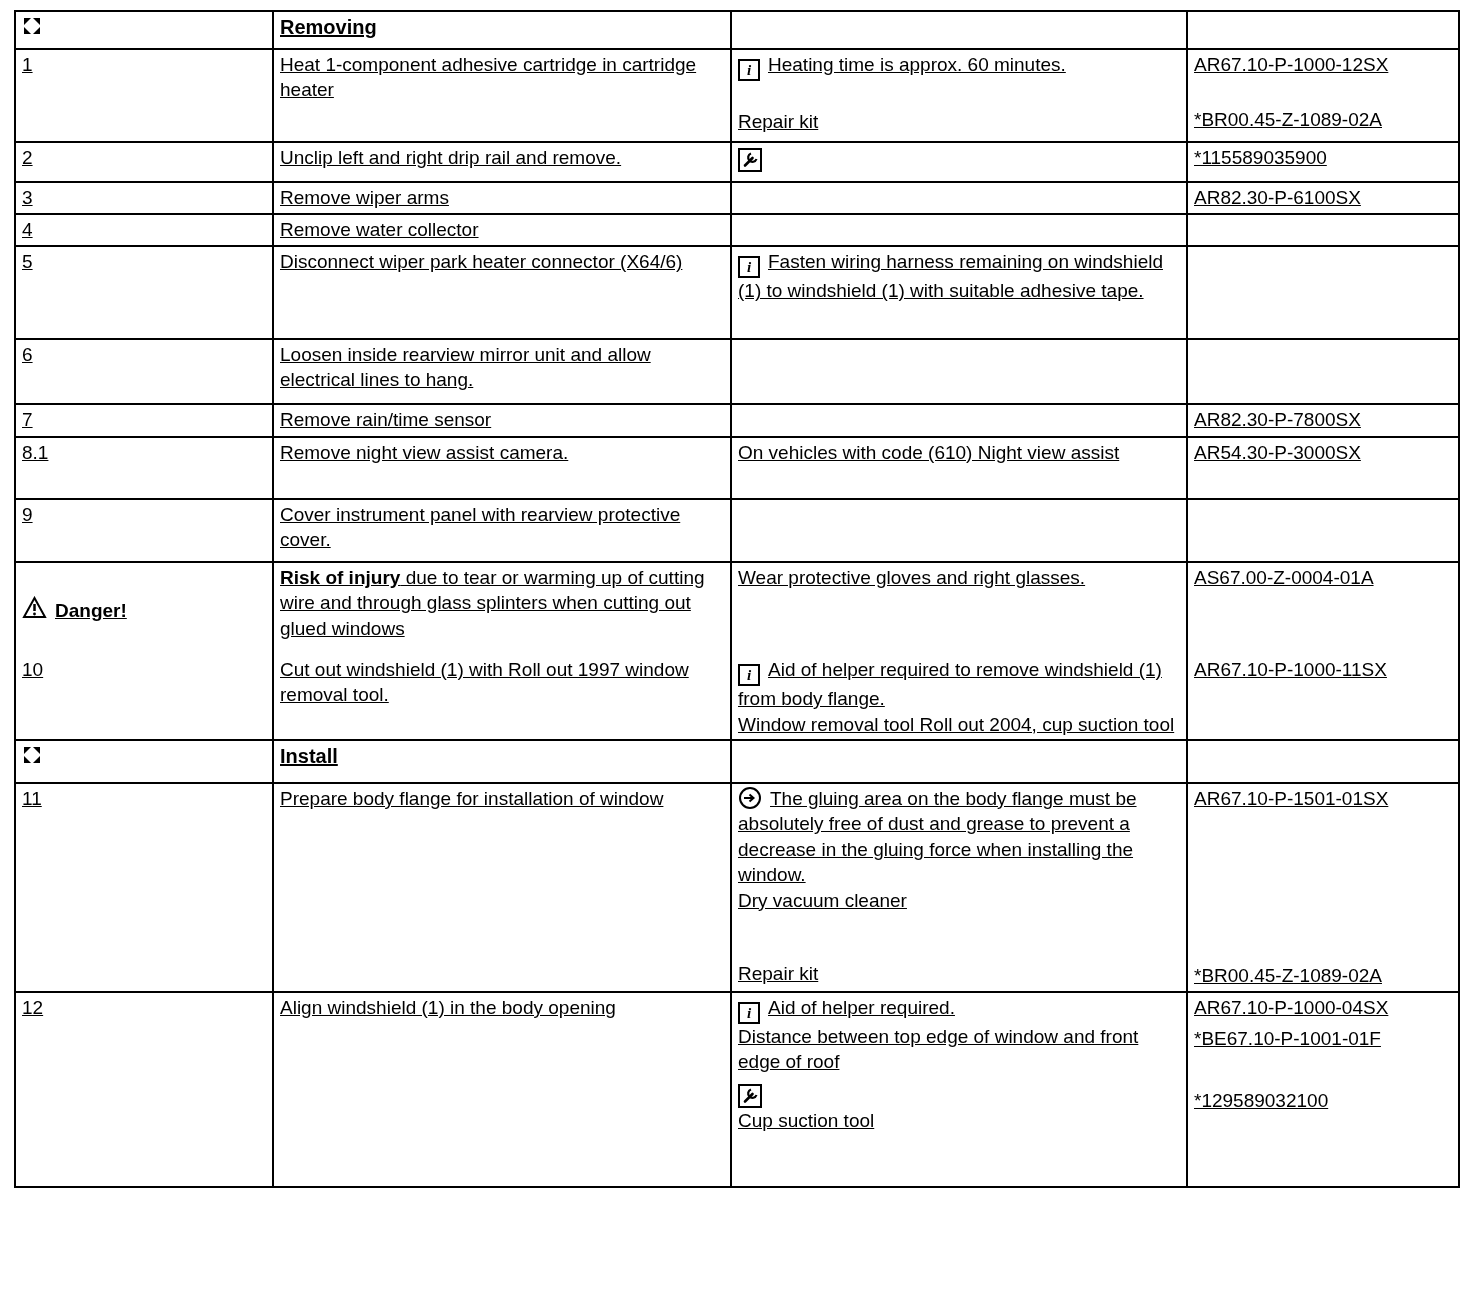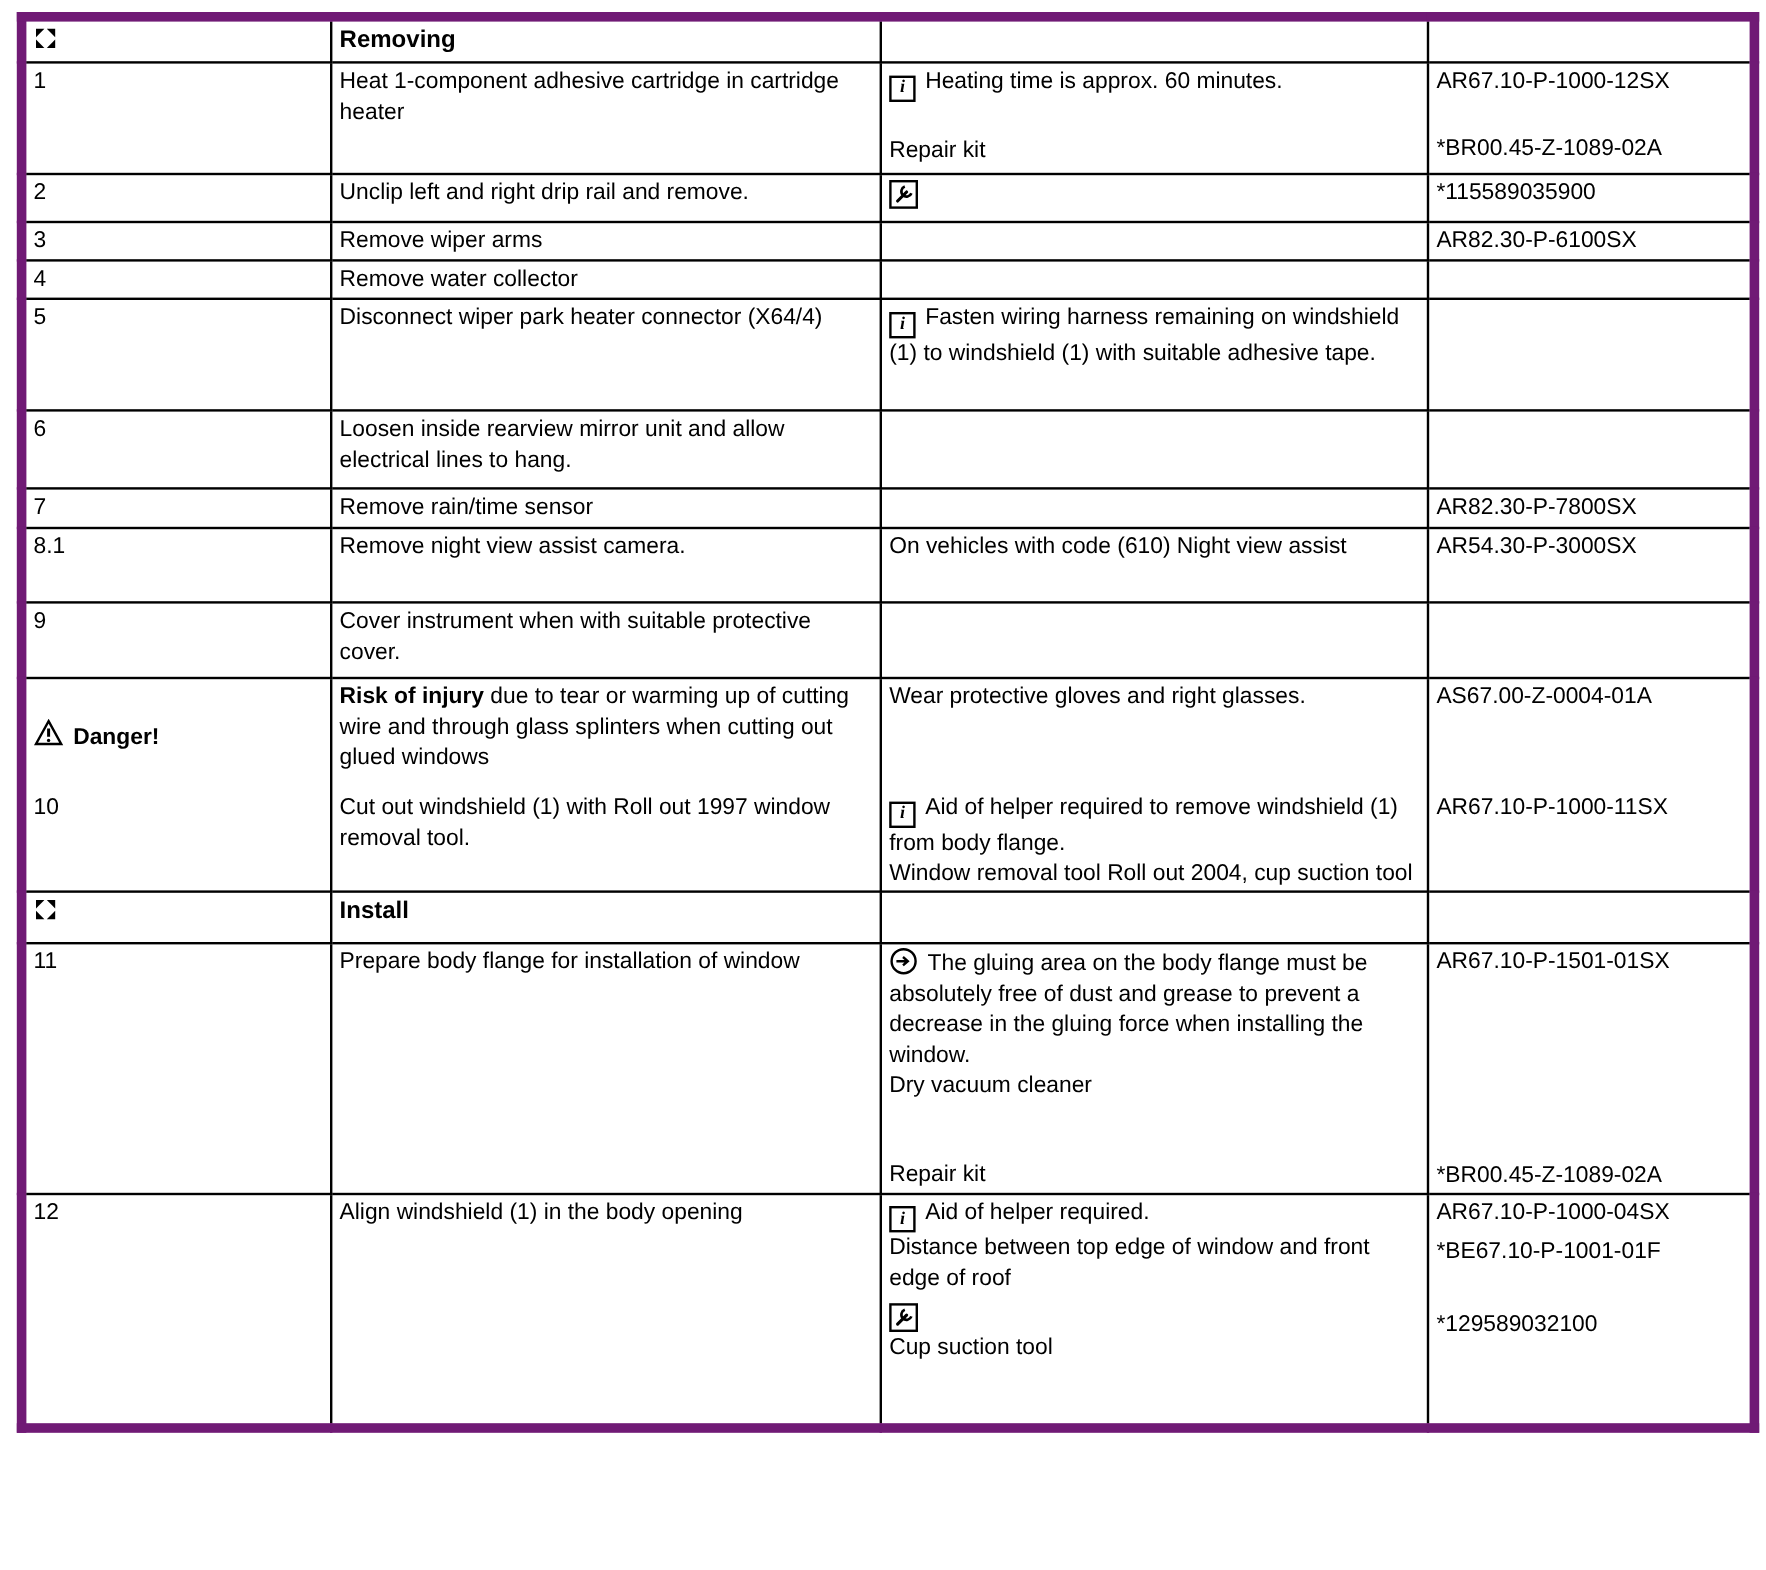--- a/index.html
+++ b/index.html
@@ -8,21 +8,22 @@
     width: 1472px; height: 1308px;
     background: #ffffff;
     font-family: "Liberation Sans", sans-serif;
     color: #000;
   }
   table.wis {
     border-collapse: collapse;
     table-layout: fixed;
     width: 1444px;
     margin: 10px 4px 0 14px;
-    border: 8px solid #701a75;
+    border: 2px solid #701a75;
+    text-decoration: underline;
   }
   td {
     border: 2px solid #000;
     vertical-align: top;
     padding: 2px 6px 2px 6px;
     font-size: 19px;
     line-height: 1.34;
     overflow: hidden;
   }
   .bold { font-weight: bold; }
@@ -137,21 +138,21 @@
 
   <tr>
     <td style="height:32px">4</td>
     <td>Remove water collector</td>
     <td></td>
     <td></td>
   </tr>
 
   <tr>
     <td style="height:93px">5</td>
-    <td>Disconnect wiper park heater connector (X64/4)</td>
+    <td>Disconnect wiper park heater connector (X64/6)</td>
     <td>
       <span class="ibox">i</span><span>Fasten wiring harness remaining on windshield (1) to windshield (1) with suitable adhesive tape.</span>
     </td>
     <td></td>
   </tr>
 
   <tr>
     <td style="height:65px">6</td>
     <td>Loosen inside rearview mirror unit and allow electrical lines to hang.</td>
     <td></td>
@@ -167,21 +168,21 @@
 
   <tr>
     <td style="height:62px">8.1</td>
     <td>Remove night view assist camera.</td>
     <td>On vehicles with code (610) Night view assist</td>
     <td>AR54.30-P-3000SX</td>
   </tr>
 
   <tr>
     <td style="height:63px">9</td>
-    <td>Cover instrument when with suitable protective cover.</td>
+    <td>Cover instrument panel with rearview protective cover.</td>
     <td></td>
     <td></td>
   </tr>
 
   <tr>
     <td style="height:174px">
       <div class="dangerhead blockA92">
         <span>
           <svg width="25" height="23" viewBox="0 0 25 23">
                 <path d="M12.5 2 L23 21 L2 21 Z" fill="none" stroke="#000" stroke-width="2"></path>

